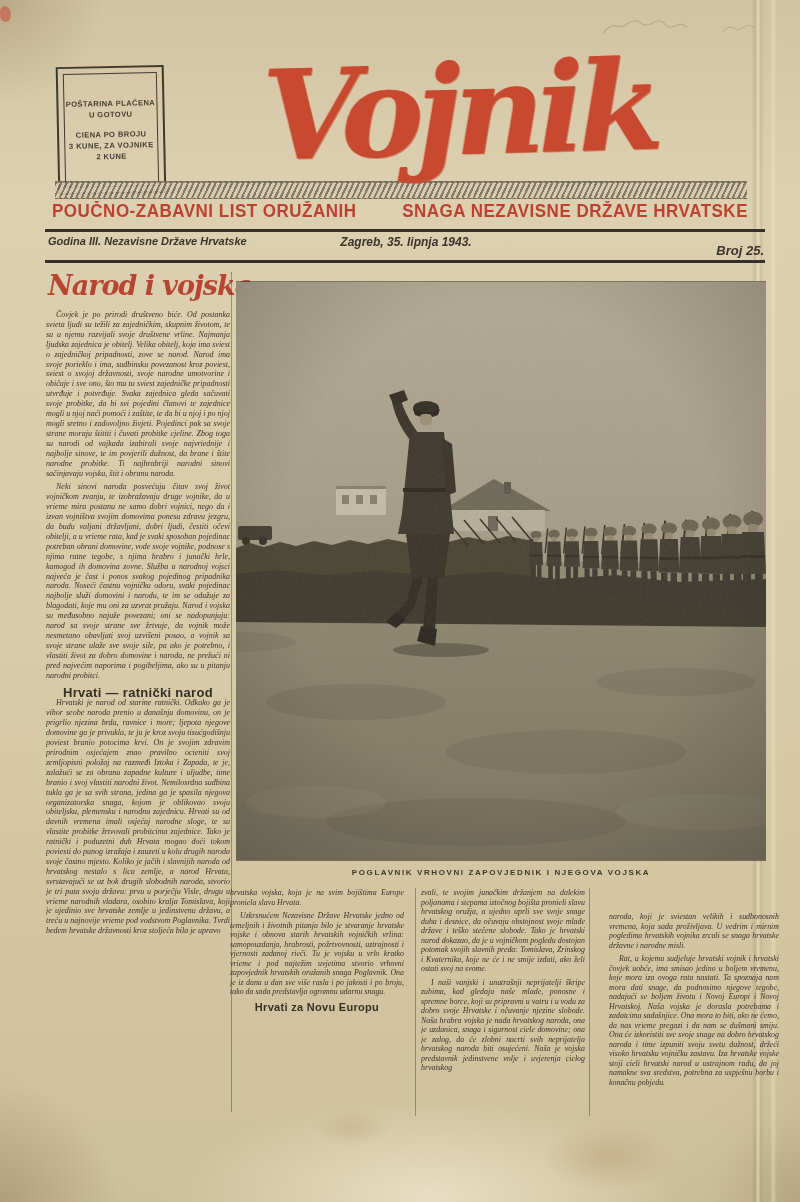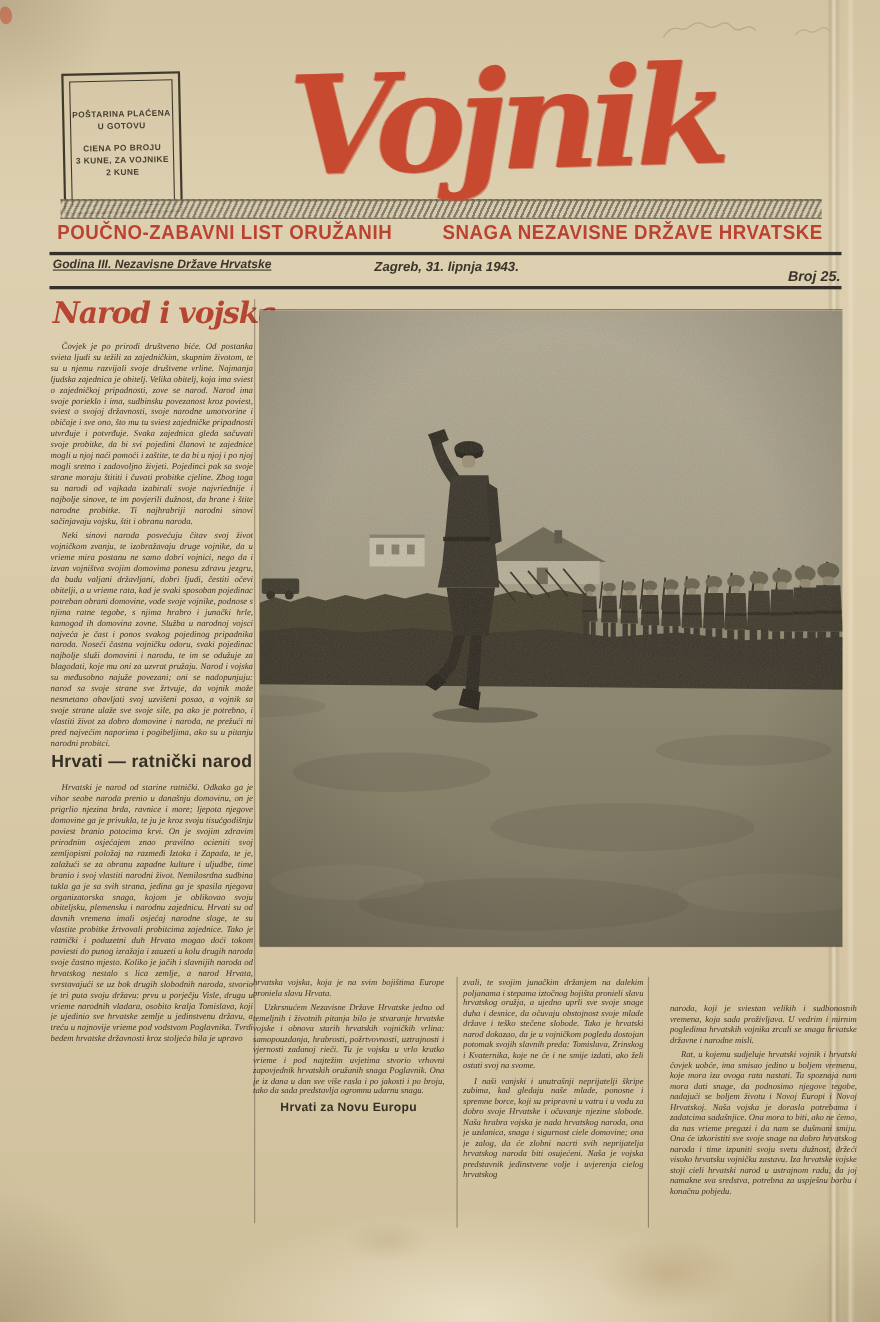--- a/index.html
+++ b/index.html
@@ -57,41 +57,41 @@
   }
   .rule{position:absolute;left:45px;width:720px;background:#35302a;}
   .rule-1{top:229px;height:3px;}
   .rule-2{top:260px;height:3px;box-shadow:0 -5px 0 -4px #35302a;}
   .dateline{
     position:absolute;left:48px;top:235px;width:716px;height:22px;
     display:grid;grid-template-columns:1fr auto 1fr;align-items:start;
     font-family:"Liberation Sans",sans-serif;font-weight:bold;font-style:italic;
     color:#3a342a;
   }
-  .dateline .dl-left{font-size:11px;justify-self:start;text-decoration:underline;}
+  .dateline .dl-left{font-size:11px;justify-self:start;}
   .dateline .dl-center{font-size:12px;justify-self:center;}
   .dateline .dl-right{font-size:13px;justify-self:end;margin-top:8px;text-align:center;}
   .pencil{position:absolute;left:595px;top:8px;z-index:6;opacity:.5;}
   .red-speck{position:absolute;left:0;top:6px;width:11px;height:16px;background:rgba(198,70,45,.5);border-radius:40% 60% 50% 50%;}
 
   
   .headline{
     position:absolute;left:48px;top:270px;width:184px;
     font-family:"DejaVu Serif",serif;font-style:italic;font-weight:bold;
     font-size:27px;color:#b64532;letter-spacing:-1px;white-space:nowrap;
   }
   .leftcol{
     position:absolute;left:46px;top:310px;width:184px;height:800px;overflow:hidden;
     font-family:"Liberation Serif",serif;font-style:italic;
     font-size:8px;line-height:9.9px;color:#3a3227;text-align:justify;
   }
   .leftcol p, .bcol p{margin:0 0 4px 0;text-indent:10px;}
   .subhead{
     font-family:"Liberation Sans",sans-serif;font-style:normal;font-weight:bold;
-    font-size:16px;text-align:center;margin:7px 0 14px 0;color:#353025;letter-spacing:.3px;
+    font-size:13px;text-align:center;margin:7px 0 1px 0;color:#353025;letter-spacing:.3px;
   }
   .vrule{position:absolute;width:1px;background:rgba(72,62,46,.45);}
   .vr-main{left:231px;top:272px;height:840px;}
   .vr-b1{left:415px;top:888px;height:228px;}
   .vr-b2{left:589px;top:888px;height:228px;}
 
   
   .photo{
     position:absolute;left:236px;top:282px;width:530px;height:578px;
     box-shadow:0 -1px 0 rgba(60,55,42,.6), 0 1px 0 rgba(60,55,42,.6);
@@ -142,21 +142,21 @@
 
   <div class="subtitle">
     <span>POUČNO-ZABAVNI LIST ORUŽANIH</span>
     <span>SNAGA NEZAVISNE DRŽAVE HRVATSKE</span>
   </div>
 
   <div class="rule rule-1"></div>
 
   <div class="dateline">
     <span class="dl-left">Godina III. Nezavisne Države Hrvatske</span>
-    <span class="dl-center">Zagreb, 31. lipnja 1943.</span>
+    <span class="dl-center">Zagreb, 35. lipnja 1943.</span>
     <span class="dl-right">Broj 25.</span>
   </div>
 
   <div class="rule rule-2"></div>
 
   <div class="headline">Narod i vojska</div>
   <div class="leftcol">
     <p>Čovjek je po prirodi društveno biće. Od postanka svieta ljudi su težili za zajedničkim, skupnim životom, te su u njemu razvijali svoje društvene vrline. Najmanja ljudska zajednica je obitelj. Velika obitelj, koja ima sviest o zajedničkoj pripadnosti, zove se narod. Narod ima svoje porieklo i ima, sudbinsku povezanost kroz poviest, sviest o svojoj državnosti, svoje narodne umotvorine i običaje i sve ono, što mu tu sviest zajedničke pripadnosti utvrđuje i potvrđuje. Svaka zajednica gleda sačuvati svoje probitke, da bi svi pojedini članovi te zajednice mogli u njoj naći pomoći i zaštite, te da bi u njoj i po njoj mogli sretno i zadovoljno živjeti. Pojedinci pak sa svoje strane moraju štititi i čuvati probitke cjeline. Zbog toga su narodi od vajkada izabirali svoje najvriednije i najbolje sinove, te im povjerili dužnost, da brane i štite narodne probitke. Ti najhrabriji narodni sinovi sačinjavaju vojsku, štit i obranu naroda.</p>
     <p>Neki sinovi naroda posvećuju čitav svoj život vojničkom zvanju, te izobražavaju druge vojnike, da u vrieme mira postanu ne samo dobri vojnici, nego da i izvan vojništva svojim domovima ponesu zdravu jezgru, da budu valjani državljani, dobri ljudi, čestiti očevi obitelji, a u vrieme rata, kad je svaki sposoban pojedinac potreban obrani domovine, vode svoje vojnike, podnose s njima ratne tegobe, s njima hrabro i junački hrle, kamogod ih domovina zovne. Služba u narodnoj vojsci najveća je čast i ponos svakog pojedinog pripadnika naroda. Noseći častnu vojničku odoru, svaki pojedinac najbolje služi domovini i narodu, te im se odužuje za blagodati, koje mu oni za uzvrat pružaju. Narod i vojska su međusobno najuže povezani; oni se nadopunjuju: narod sa svoje strane sve žrtvuje, da vojnik može nesmetano obavljati svoj uzvišeni posao, a vojnik sa svoje strane ulaže sve svoje sile, pa ako je potrebno, i vlastiti život za dobro domovine i naroda, ne prežući ni pred najvećim naporima i pogibeljima, ako su u pitanju narodni probitci.</p>
     <div class="subhead">Hrvati — ratnički narod</div>
@@ -260,20 +260,21 @@
       <ellipse cx="240" cy="540" rx="150" ry="24" fill="rgba(58,53,40,.12)"></ellipse>
       <ellipse cx="80" cy="520" rx="70" ry="16" fill="rgba(200,192,165,.12)"></ellipse>
       <ellipse cx="470" cy="530" rx="90" ry="18" fill="rgba(200,192,165,.10)"></ellipse>
       <ellipse cx="380europe" cy="360" rx="60" ry="10" fill="rgba(58,53,40,.10)"></ellipse>
 
       <rect width="530" height="578" filter="url(#grain)"></rect>
       <rect width="530" height="578" fill="url(#vig)"></rect>
     </svg>
   </div>
 
+  <div class="caption">POGLAVNIK VRHOVNI ZAPOVJEDNIK I NJEGOVA VOJSKA</div>
 
   <div class="bcol bc1">
     <p style="text-indent:0">hrvatska vojska, koja je na svim bojištima Europe proniela slavu Hrvata.</p>
     <p>Uzkrsnućem Nezavisne Države Hrvatske jedno od temeljnih i životnih pitanja bilo je stvaranje hrvatske vojske i obnova starih hrvatskih vojničkih vrlina: samopouzdanja, hrabrosti, požrtvovnosti, uztrajnosti i vjernosti zadanoj rieči. Tu je vojsku u vrlo kratko vrieme i pod najtežim uvjetima stvorio vrhovni zapovjednik hrvatskih oružanih snaga Poglavnik. Ona je iz dana u dan sve više rasla i po jakosti i po broju, tako da sada predstavlja ogromnu udarnu snagu.</p>
     <div class="subhead">Hrvati za Novu Europu</div>
   </div>
   <div class="vrule vr-b1"></div>
   <div class="bcol bc2">
     <p style="text-indent:0">zvali, te svojim junačkim držanjem na dalekim poljanama i stepama iztočnog bojišta pronieli slavu hrvatskog oružja, a ujedno uprli sve svoje snage duha i desnice, da očuvaju obstojnost svoje mlade države i teško stečene slobode. Tako je hrvatski narod dokazao, da je u vojničkom pogledu dostojan potomak svojih slavnih preda: Tomislava, Zrinskog i Kvaternika, koje ne će i ne smije izdati, ako želi ostati svoj na svome.</p>
     <p>I naši vanjski i unutrašnji neprijatelji škripe zubima, kad gledaju naše mlade, ponosne i spremne borce, koji su pripravni u vatru i u vodu za dobro svoje Hrvatske i očuvanje njezine slobode. Naša hrabra vojska je nada hrvatskog naroda, ona je uzdanica, snaga i sigurnost ciele domovine; ona je zalog, da će zlobni nacrti svih neprijatelja hrvatskog naroda biti osujećeni. Naša je vojska predstavnik jedinstvene volje i uvjerenja cielog hrvatskog</p>

